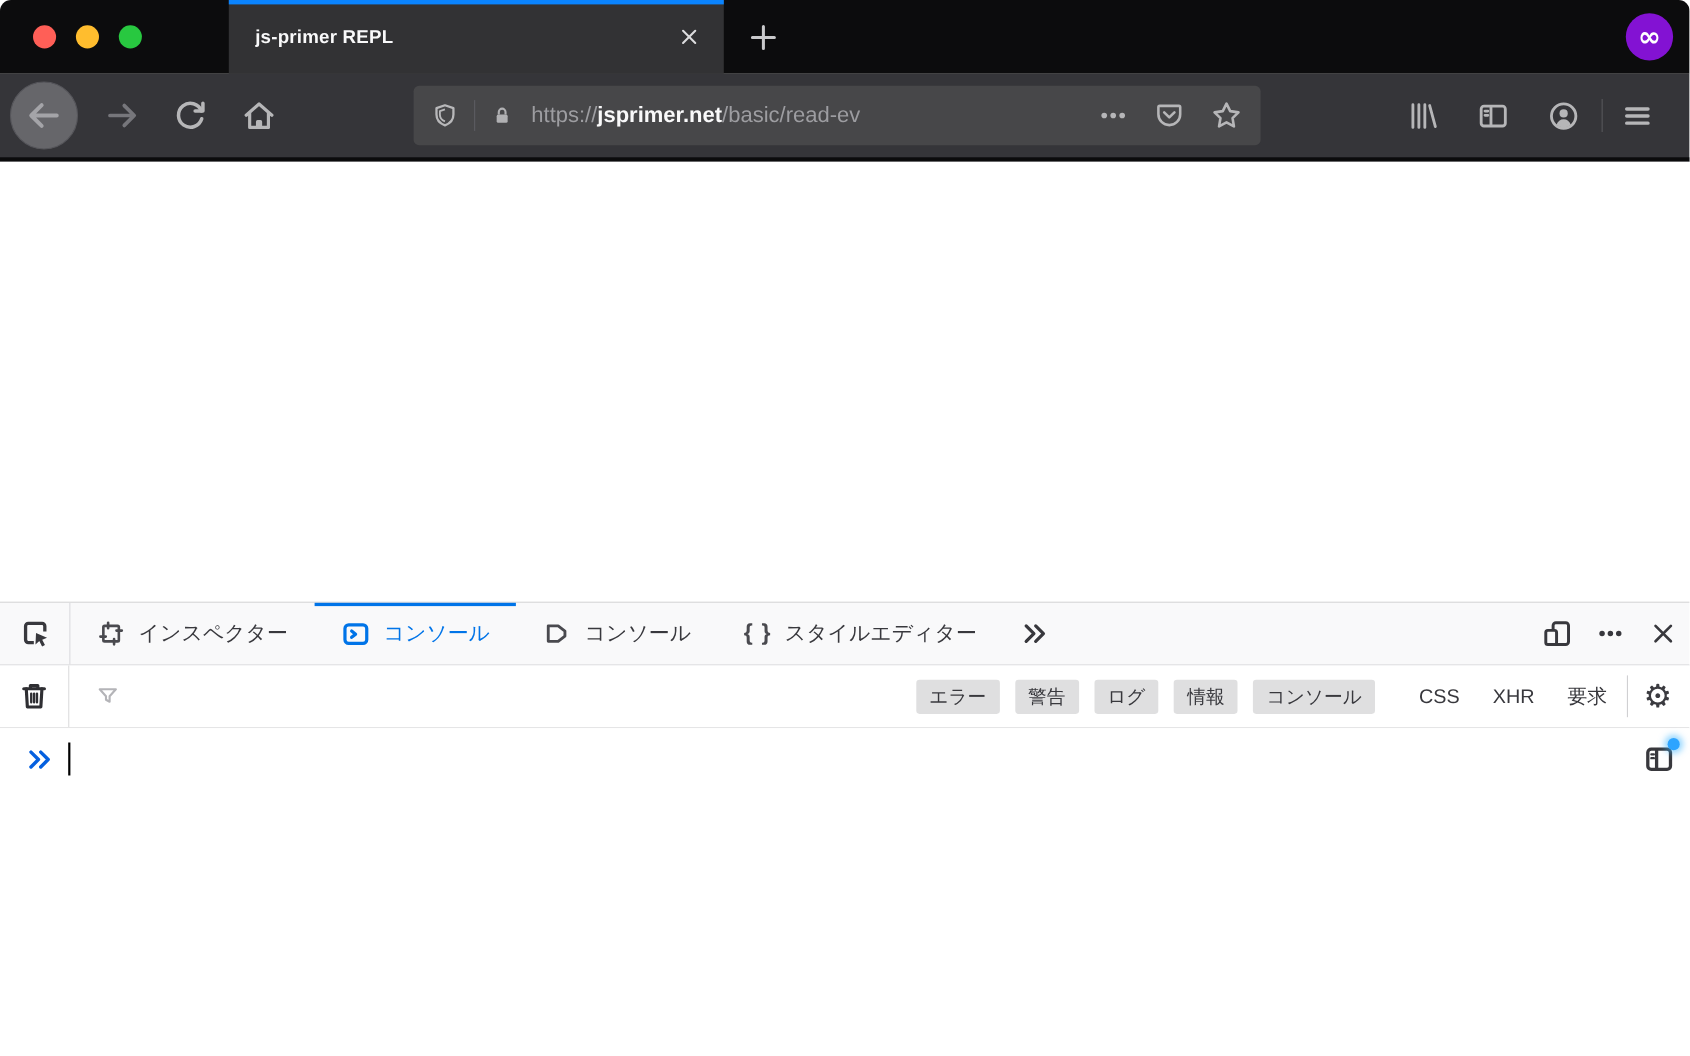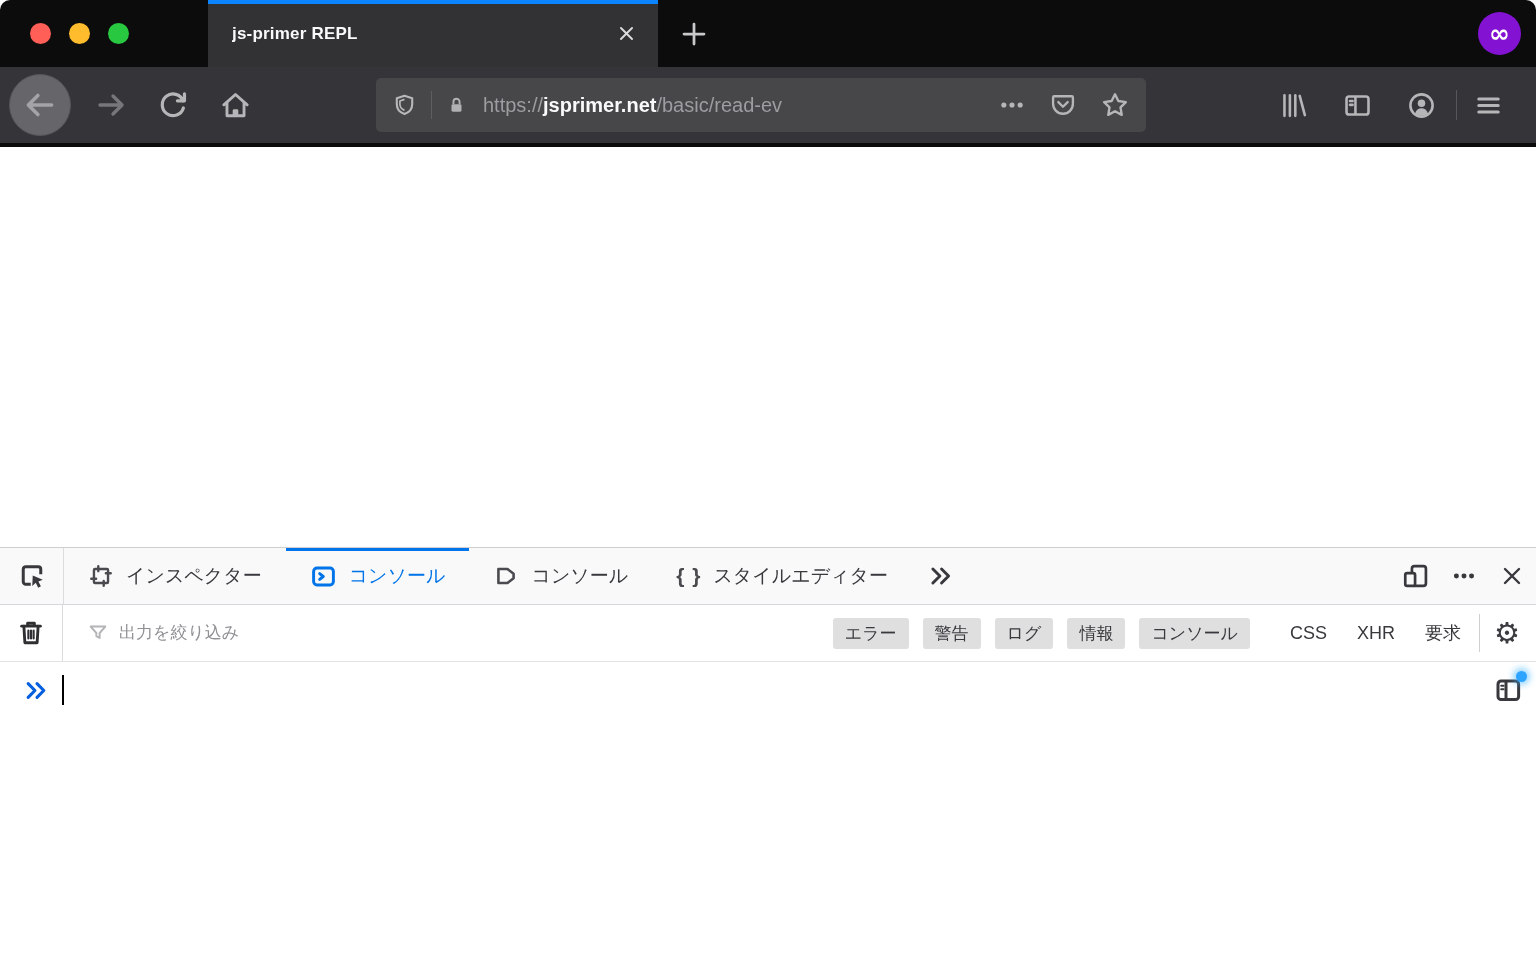--- a/index.html
+++ b/index.html
@@ -320,21 +320,20 @@
               <path d="M6.3 6.5l.8 13.3h9.8l.8-13.3"></path>
               <path d="M9.9 10v6.3M12 10v6.3M14.1 10v6.3" stroke-width="1.7"></path>
             </svg>
         </span>
       </button>
       <span class="funnel-icon">
         <svg width="22" height="22" viewBox="0 0 24 24" fill="none" stroke="currentColor" stroke-width="2.1" stroke-linejoin="round">
             <path d="M4 5h16l-6.2 7v5.4l-3.6-2v-3.4Z"></path>
           </svg>
       </span>
-      <input class="filter-input" placeholder="出力を絞り込み" style="">
       <div class="level-filters">
         <button class="level-btn">エラー</button>
         <button class="level-btn">警告</button>
         <button class="level-btn">ログ</button>
         <button class="level-btn">情報</button>
         <button class="level-btn">コンソール</button>
       </div>
       <div class="cat-filters">
         <button class="cat-btn">CSS</button>
         <button class="cat-btn">XHR</button>

